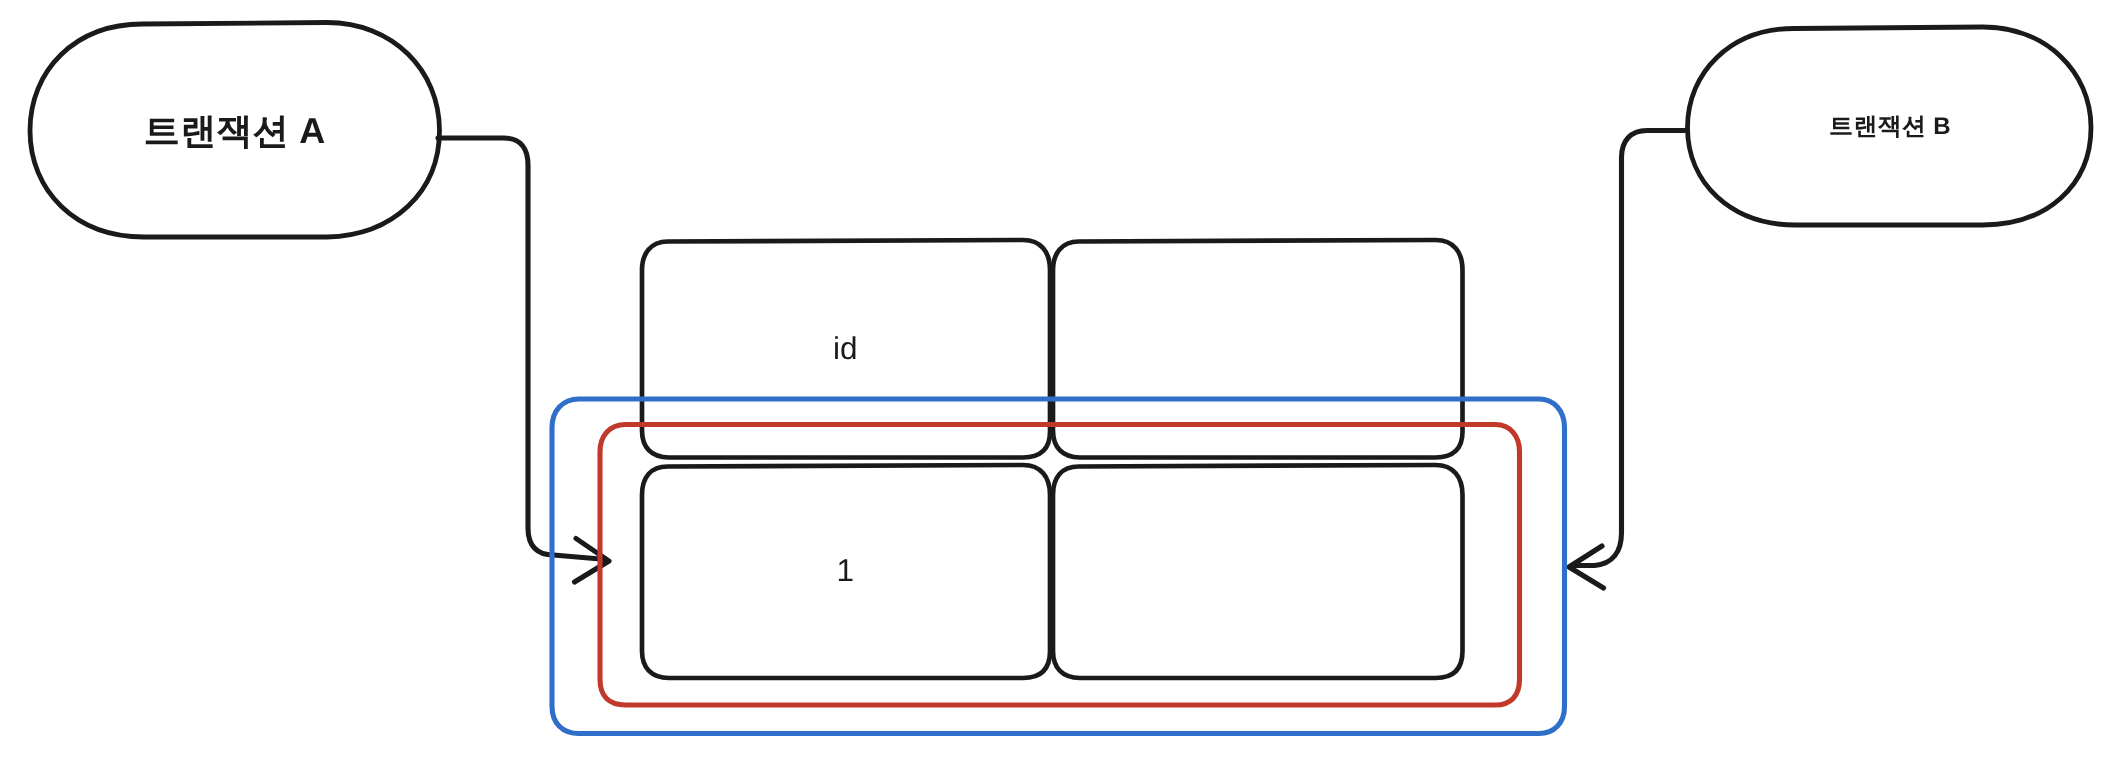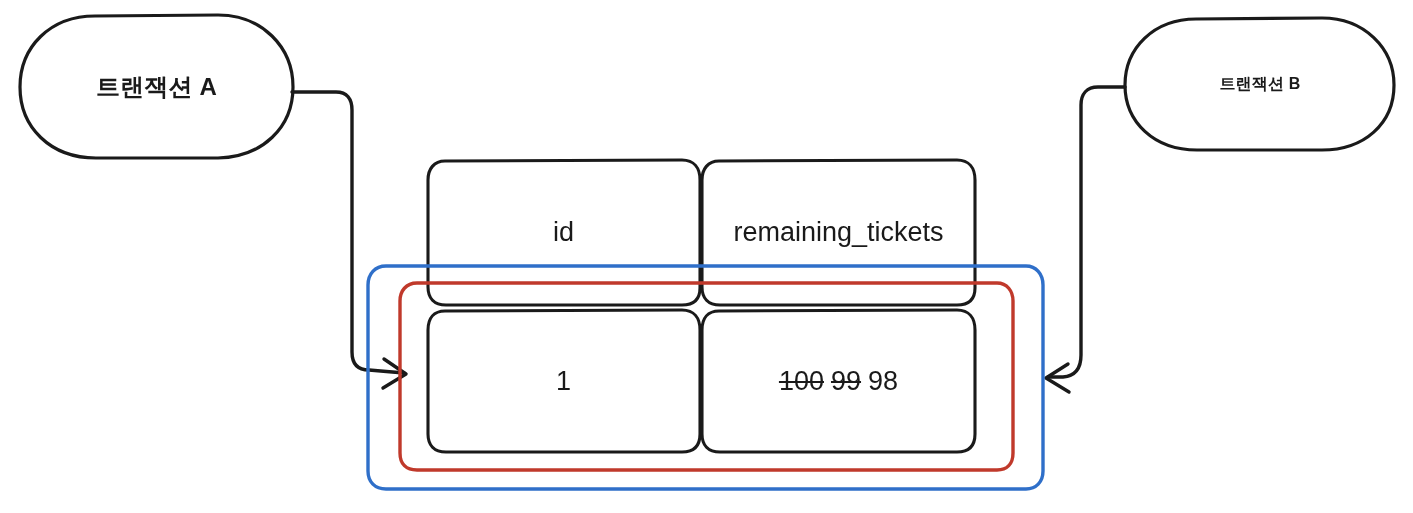--- a/index.html
+++ b/index.html
@@ -52,21 +52,21 @@
   }
   .cell-text {
     position: absolute;
     display: flex;
     align-items: center;
     justify-content: center;
     text-align: center;
     color: #1a1a1a;
     white-space: nowrap;
     pointer-events: none;
-    font-size: 27px;
+    font-size: 21px;
   }
   #cell-head-id   { left: 427px; top: 160px; width: 273px; height: 145px; }
   #cell-head-rem  { left: 702px; top: 160px; width: 273px; height: 145px; }
   #cell-body-id   { left: 427px; top: 310px; width: 273px; height: 142px; }
   #cell-body-rem  { left: 702px; top: 310px; width: 273px; height: 142px; }
   .struck {
     text-decoration: line-through;
     text-decoration-thickness: 2px;
     text-decoration-color: #1a1a1a;
   }
@@ -136,25 +136,17 @@
              L 400 301 C 400 291 406 283 417 283 Z" fill="none" stroke="#c0392b" stroke-width="3.4" stroke-linecap="round" stroke-linejoin="round"></path>
 
   </svg>
 
   <div class="node-label" id="txn-a-label">트랜잭션 A</div>
 
   <div class="node-label" id="txn-b-label">트랜잭션 B</div>
 
   <div class="cell-text" id="cell-head-id">id</div>
 
-  <div class="cell-text" id="cell-head-rem">remaining_tickets</div>
 
   <div class="cell-text" id="cell-body-id">1</div>
 
-  <div class="cell-text" id="cell-body-rem">
-    <span class="struck">100</span>
-    <span class="val-sep"></span>
-    <span class="struck">99</span>
-    <span class="val-sep"></span>
-    <span>98</span>
-  </div>
 
 </div>
 
 </body></html>

